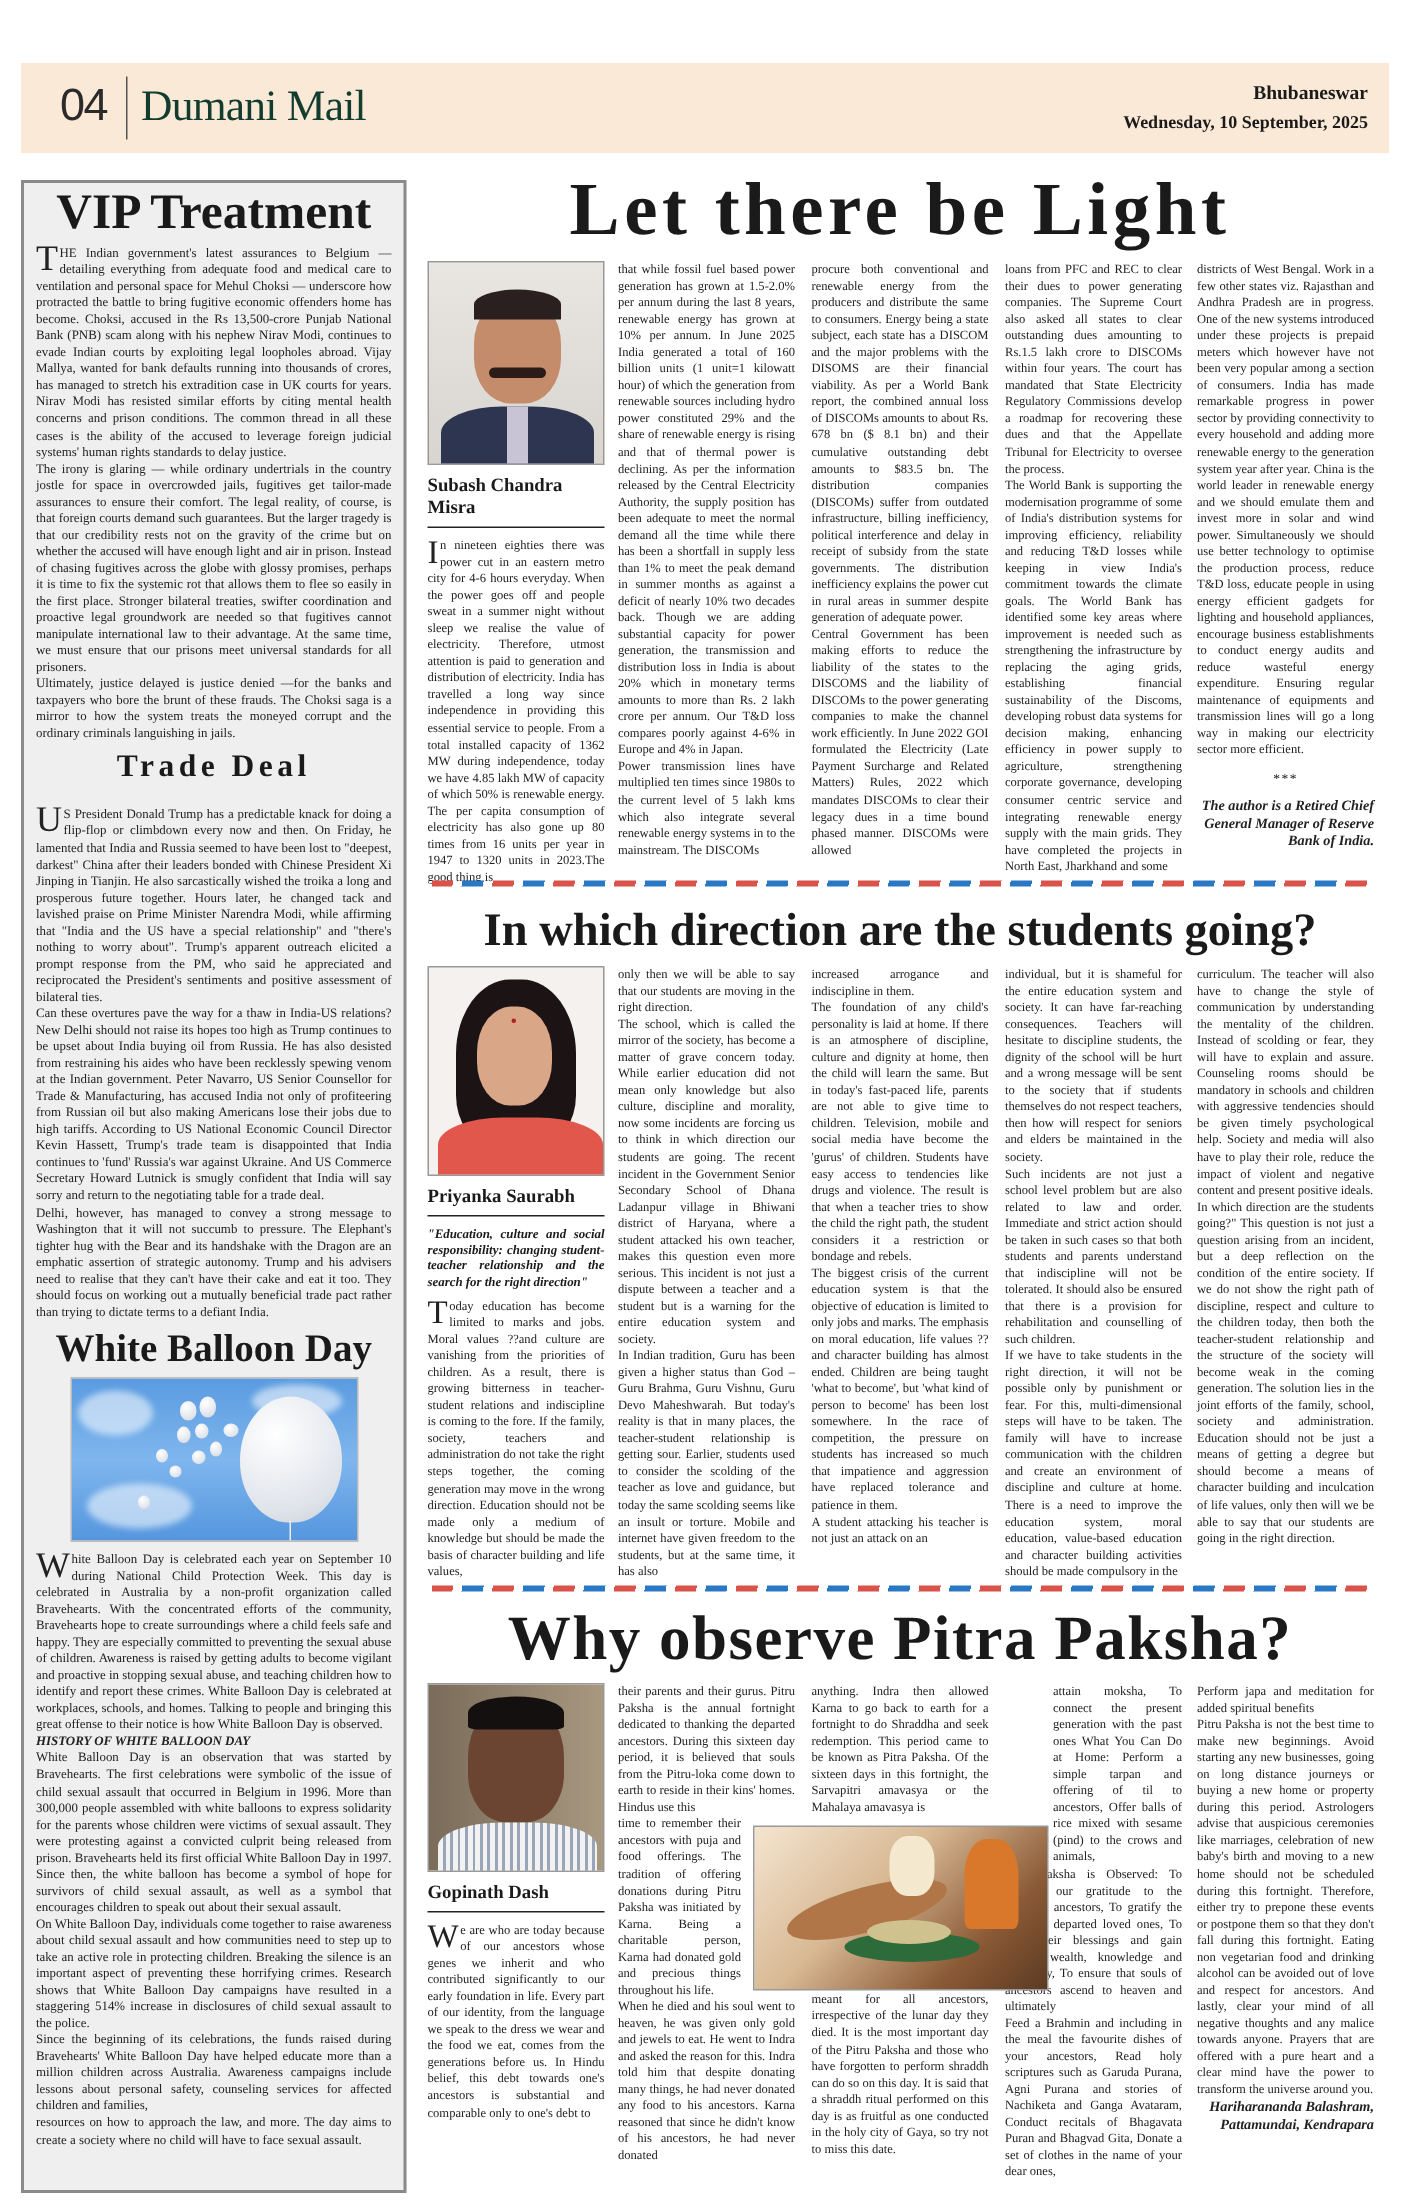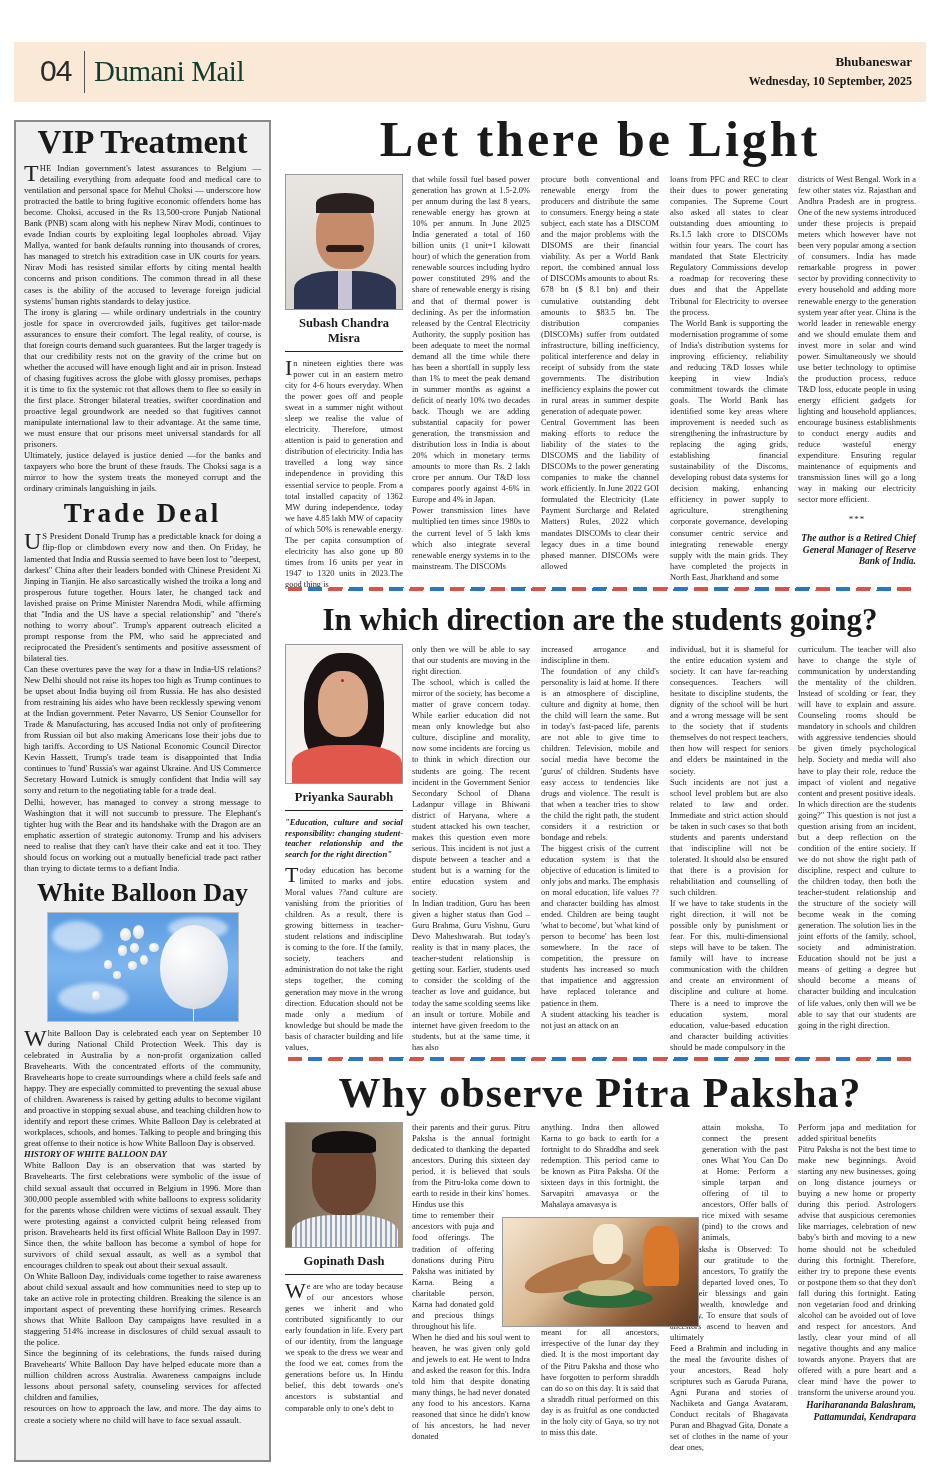--- a/index.html
+++ b/index.html
@@ -12,21 +12,21 @@
   .masthead .vdiv { position: absolute; left: 70px; top: 9px; width: 1px; height: 42px; background: #555; }
   .masthead .paper { position: absolute; left: 80px; top: 13px; font-family: "Liberation Serif", serif; font-weight: normal; font-size: 29px; color: #123d2e; letter-spacing: -0.5px; }
   .masthead .section { position: absolute; left: 370px; top: 4px; font-family: "Liberation Serif", serif; font-weight: bold; font-size: 44px; color: #1a1a1a; letter-spacing: -1px; }
   .masthead .city { position: absolute; right: 14px; top: 12px; font-size: 13px; font-weight: bold; text-align: right; width: 200px; }
   .masthead .date { position: absolute; right: 14px; top: 32px; font-size: 12px; font-weight: bold; text-align: right; width: 220px; }
 
   
   .sidebar { position: absolute; left: 14px; top: 120px; width: 257px; height: 1342px; border: 2px solid #8a8a8a; background: #efefef; padding: 4px 8px 0 8px; }
   .side-title { font-family: "Liberation Serif", serif; font-weight: bold; text-align: center; color: #1a1a1a; line-height: 1; }
   .t-vip { font-size: 33px; margin-top: 0px; margin-bottom: 4px; }
-  .t-trade { font-size: 27px; letter-spacing: 3px; margin: 6px 0 4px 0; }
+  .t-trade { font-size: 21px; letter-spacing: 3px; margin: 6px 0 16px 0; }
   .t-balloon { font-size: 26px; margin: 6px 0 6px 0; text-align: center; }
   .side-text { font-size: 8.6px; line-height: 11.05px; text-align: justify; color: #222; }
   .side-text p { margin: 0; }
   .dropcap { float: left; font-size: 24px; line-height: 18px; padding-right: 1px; margin-top: 1px; }
   .subhead-it { font-style: italic; font-weight: bold; }
 
   .balloon-img { width: 192px; height: 110px; margin: 0 auto 6px auto; position: relative; overflow: hidden; background: linear-gradient(180deg, #5a9be0 0%, #7fb6ee 50%, #5596de 100%); border: 1px solid #bbb; }
   .balloon-img .cloud { position: absolute; border-radius: 50%; background: rgba(255,255,255,0.55); filter: blur(2px); }
   .balloon-img .bl { position: absolute; background: radial-gradient(circle at 35% 30%, #ffffff, #dfe3ea 70%, #c8ccd4); border-radius: 50% 50% 48% 48%; }
 
@@ -37,21 +37,21 @@
   .h-students { font-size: 31px; }
   .h-pitra { font-size: 42px; letter-spacing: 1px; }
 
   .cols { position: absolute; left: 0; width: 630px; }
   .col { position: absolute; top: 0; font-size: 8.4px; line-height: 11.05px; text-align: justify; color: #222; }
   .col p { margin: 0; }
   .col .dropcap { font-size: 22px; line-height: 17px; }
 
   .author-box { position: absolute; left: 0; top: 0; width: 118px; }
   .photo { width: 118px; border: 1px solid #999; position: relative; overflow: hidden; }
-  .author-name { font-family: "Liberation Serif", serif; font-weight: bold; font-size: 12.5px; text-align: center; padding: 6px 0 5px 0; border-bottom: 1.3px solid #222; margin-bottom: 6px; }
+  .author-name { font-family: "Liberation Serif", serif; font-weight: bold; font-size: 12.5px; text-align: left; padding: 6px 0 5px 0; border-bottom: 1.3px solid #222; margin-bottom: 6px; }
   .author-quote { font-style: italic; font-weight: bold; font-size: 8.6px; line-height: 10.5px; text-align: justify; margin-bottom: 6px; }
 
   .byline { font-style: italic; font-weight: bold; font-size: 9.5px; line-height: 11.5px; text-align: right; }
   .stars { text-align: center; font-size: 9px; margin: 9px 0 8px 0; letter-spacing: 1px; }
 
   .airmail { position: absolute; left: 288px; width: 628px; height: 4px;
     background: repeating-linear-gradient(100deg, #d9534a 0 14px, transparent 14px 20px, #2a77c4 20px 34px, transparent 34px 40px); }
 
   .ritual-img { position: absolute; overflow: hidden; background: linear-gradient(135deg, #f4e5d0 0%, #d8b994 40%, #8b5a36 75%, #5b3a22 100%); border: 1px solid #999; }
 </style>

